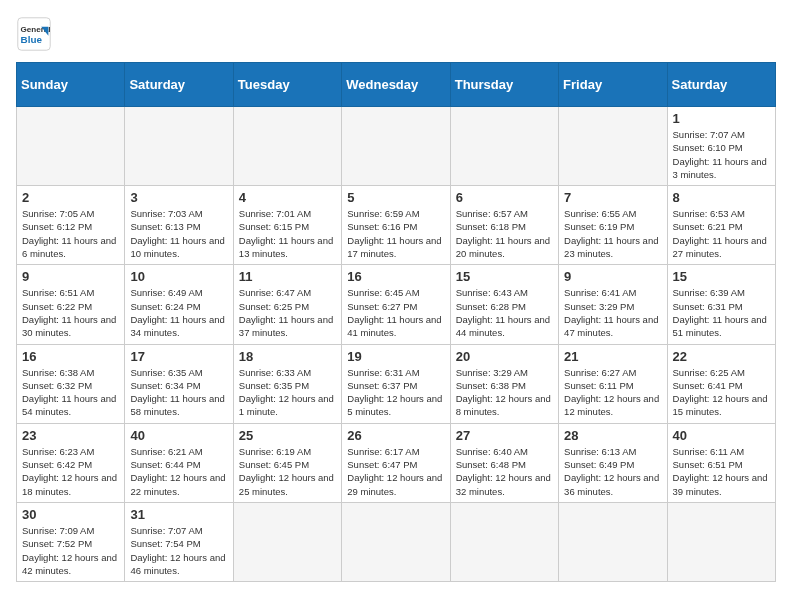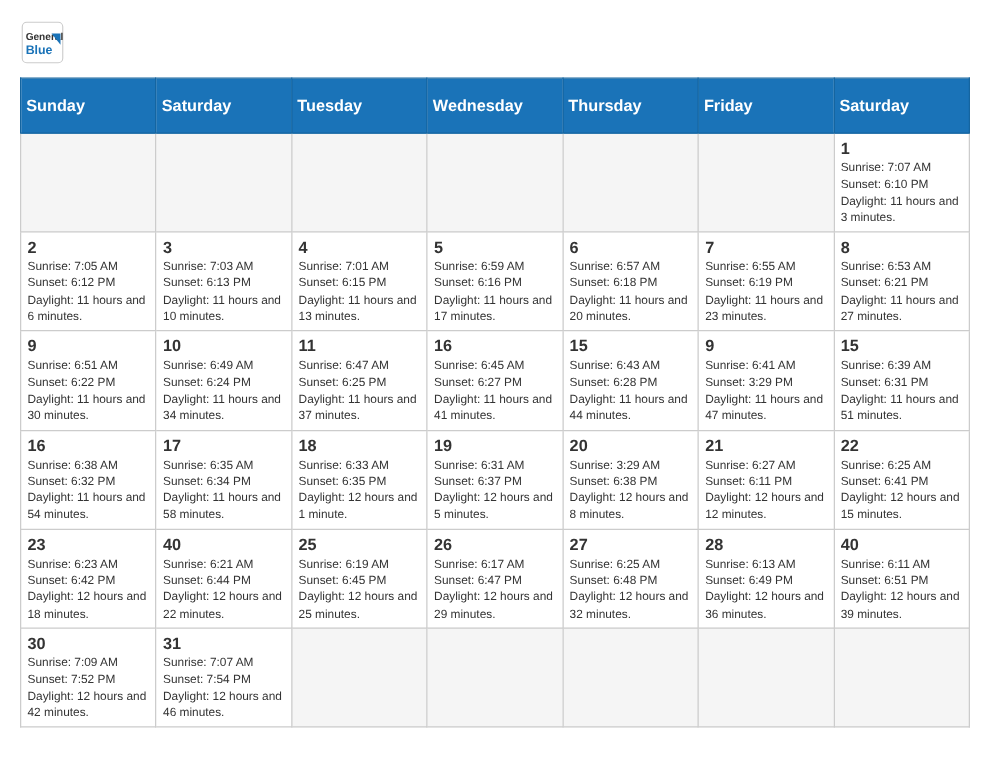--- a/index.html
+++ b/index.html
@@ -287,21 +287,21 @@
 Daylight: 12 hours and 25 minutes.</div>
         </td>
         <td>
           <span class="day-number">26</span>
           <div class="day-info">Sunrise: 6:17 AM
 Sunset: 6:47 PM
 Daylight: 12 hours and 29 minutes.</div>
         </td>
         <td>
           <span class="day-number">27</span>
-          <div class="day-info">Sunrise: 6:25 AM
+          <div class="day-info">Sunrise: 6:40 AM
 Sunset: 6:48 PM
 Daylight: 12 hours and 32 minutes.</div>
         </td>
         <td>
           <span class="day-number">28</span>
           <div class="day-info">Sunrise: 6:13 AM
 Sunset: 6:49 PM
 Daylight: 12 hours and 36 minutes.</div>
         </td>
         <td>

